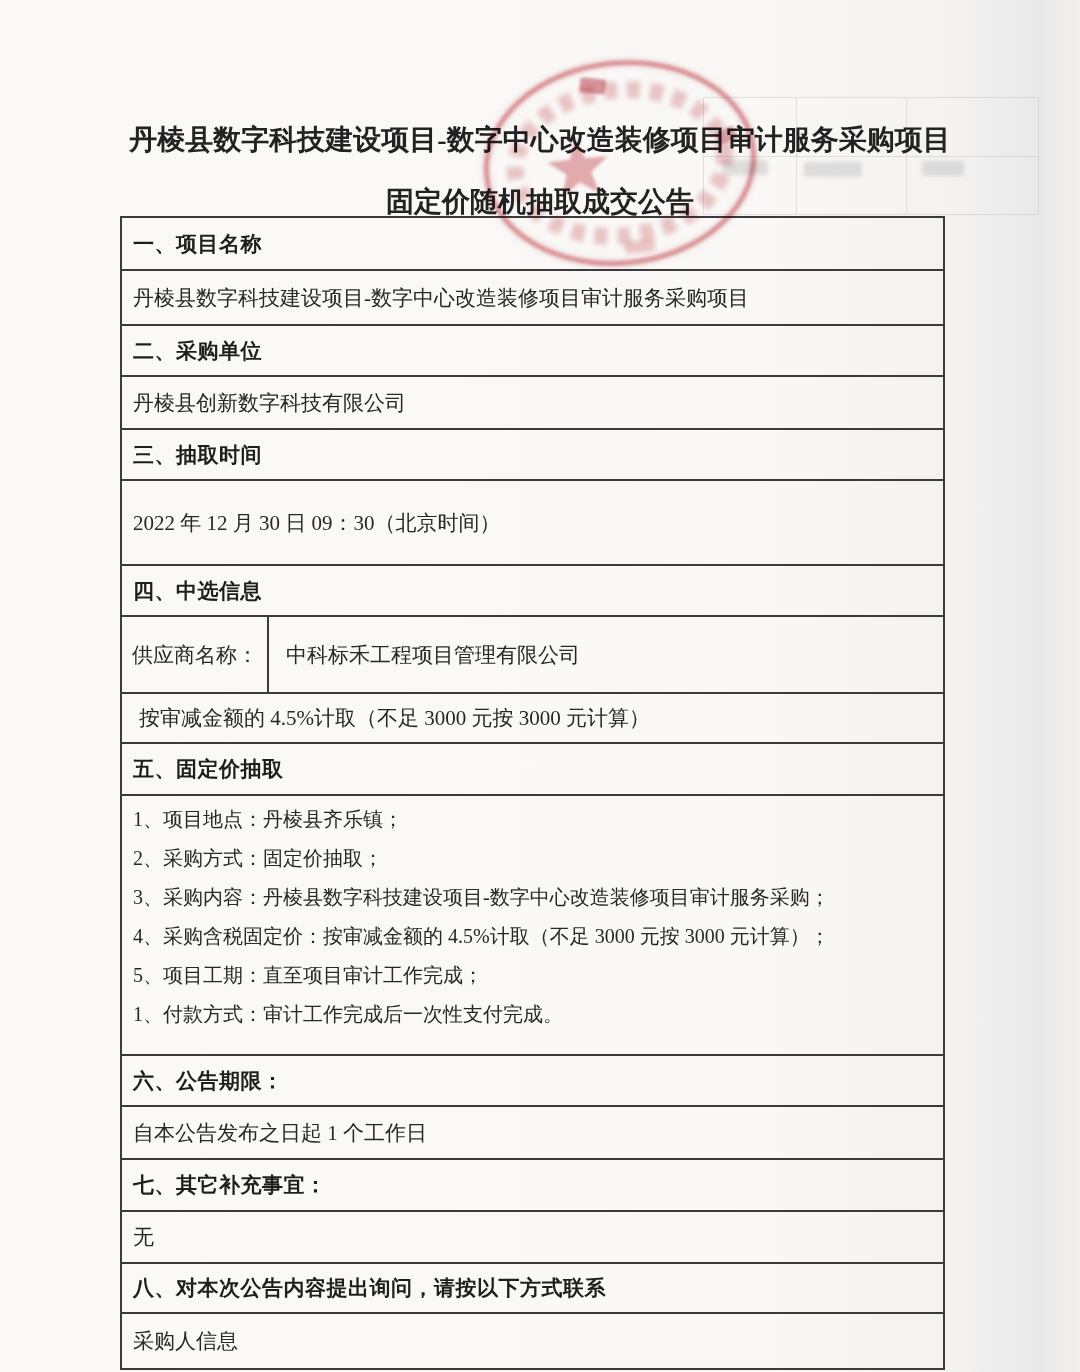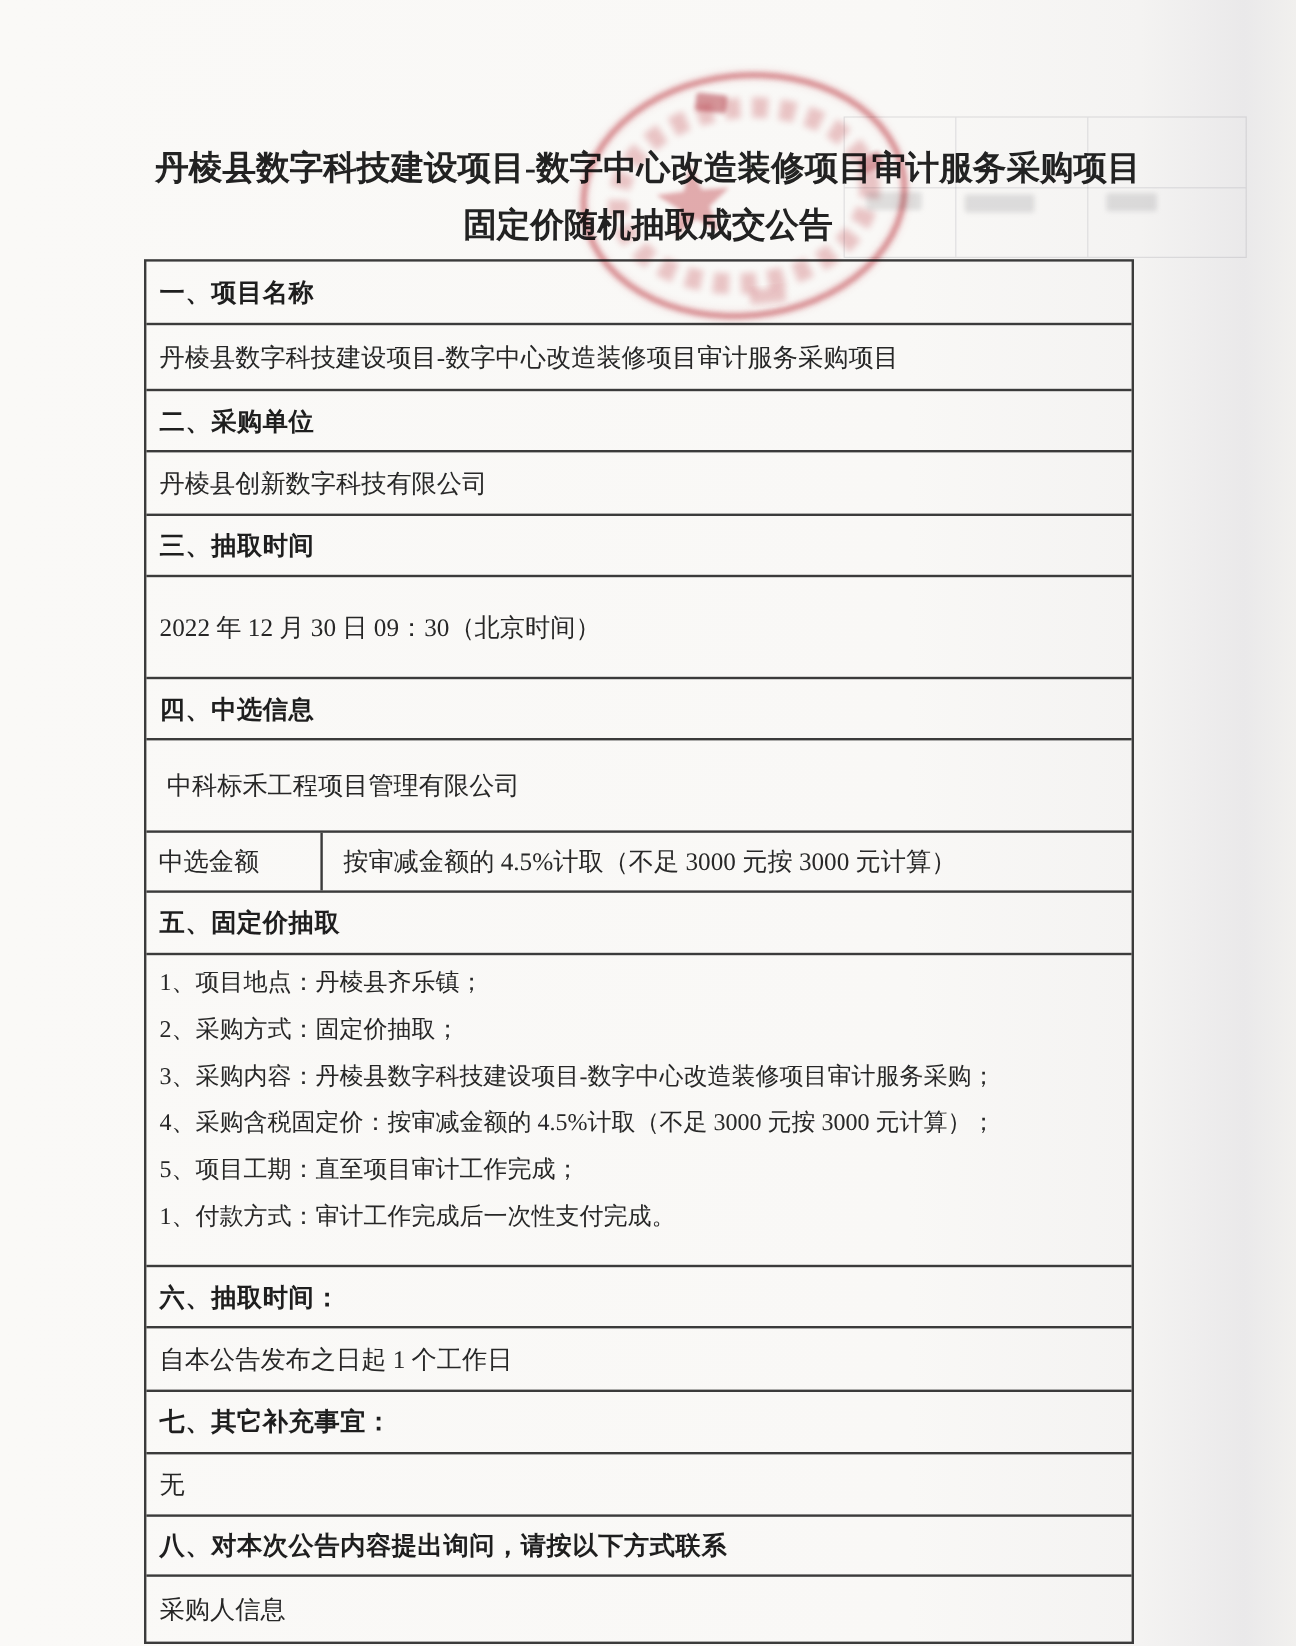--- a/index.html
+++ b/index.html
@@ -23,21 +23,21 @@
   .ghost-h{position:absolute;left:0;right:0;top:58px;height:1px;background:rgba(150,150,158,.24);}
   .smudge{position:absolute;background:rgba(115,115,122,.20);filter:blur(2px);border-radius:2px;}
   .sm1{left:18px;top:62px;width:46px;height:15px;}
   .sm2{left:100px;top:64px;width:58px;height:15px;}
   .sm3{left:218px;top:63px;width:42px;height:15px;}
   
   .doc-title{
     position:absolute;left:0;width:100%;text-align:center;
     font-size:28px;font-weight:700;color:#222;letter-spacing:0px;white-space:nowrap;
   }
-  .t1{top:121px;} .t2{top:169px;}
+  .t1{top:121px;} .t2{top:183px;}
   
   .doc-table{
     position:absolute;left:120px;top:216px;width:821px;
     border:2px solid #3b3b3b;background:transparent;
   }
   .row{
     box-sizing:border-box;display:flex;align-items:center;
     padding-left:11px;font-size:21px;white-space:nowrap;
   }
   .row + .row{border-top:2px solid #3b3b3b;}
@@ -73,39 +73,39 @@
   <div class="doc-table">
     <div class="row heading" style="height:51px">一、项目名称</div>
     <div class="row" style="height:55px">丹棱县数字科技建设项目-数字中心改造装修项目审计服务采购项目</div>
     <div class="row heading" style="height:51px">二、采购单位</div>
     <div class="row" style="height:53px">丹棱县创新数字科技有限公司</div>
     <div class="row heading" style="height:51px">三、抽取时间</div>
     <div class="row" style="height:85px">2022 年 12 月 30 日 09：30（北京时间）</div>
     <div class="row heading" style="height:51px">四、中选信息</div>
 
     <div class="row pair" style="height:77px">
+      <div class="cell-label">供应商名称：</div>
       <div class="cell-value">中科标禾工程项目管理有限公司</div>
     </div>
     <div class="row pair" style="height:50px">
-      <div class="cell-label">中选金额</div>
       <div class="cell-value">按审减金额的 4.5%计取（不足 3000 元按 3000 元计算）</div>
     </div>
 
     <div class="row heading" style="height:52px">五、固定价抽取</div>
 
     <div class="row list" style="height:260px">
       <div class="list-item">1、项目地点：丹棱县齐乐镇；</div>
       <div class="list-item">2、采购方式：固定价抽取；</div>
       <div class="list-item">3、采购内容：丹棱县数字科技建设项目-数字中心改造装修项目审计服务采购；</div>
       <div class="list-item">4、采购含税固定价：按审减金额的 4.5%计取（不足 3000 元按 3000 元计算）；</div>
       <div class="list-item">5、项目工期：直至项目审计工作完成；</div>
       <div class="list-item">1、付款方式：审计工作完成后一次性支付完成。</div>
     </div>
 
-    <div class="row heading" style="height:51px">六、抽取时间：</div>
+    <div class="row heading" style="height:51px">六、公告期限：</div>
     <div class="row" style="height:53px">自本公告发布之日起 1 个工作日</div>
     <div class="row heading" style="height:52px">七、其它补充事宜：</div>
     <div class="row" style="height:52px">无</div>
     <div class="row heading" style="height:50px">八、对本次公告内容提出询问，请按以下方式联系</div>
     <div class="row" style="height:56px">采购人信息</div>
   </div>
 
   <svg class="stamp" width="310" height="235" viewBox="0 0 310 235">
     <defs>
       <filter id="blur1" x="-20%" y="-20%" width="140%" height="140%">

